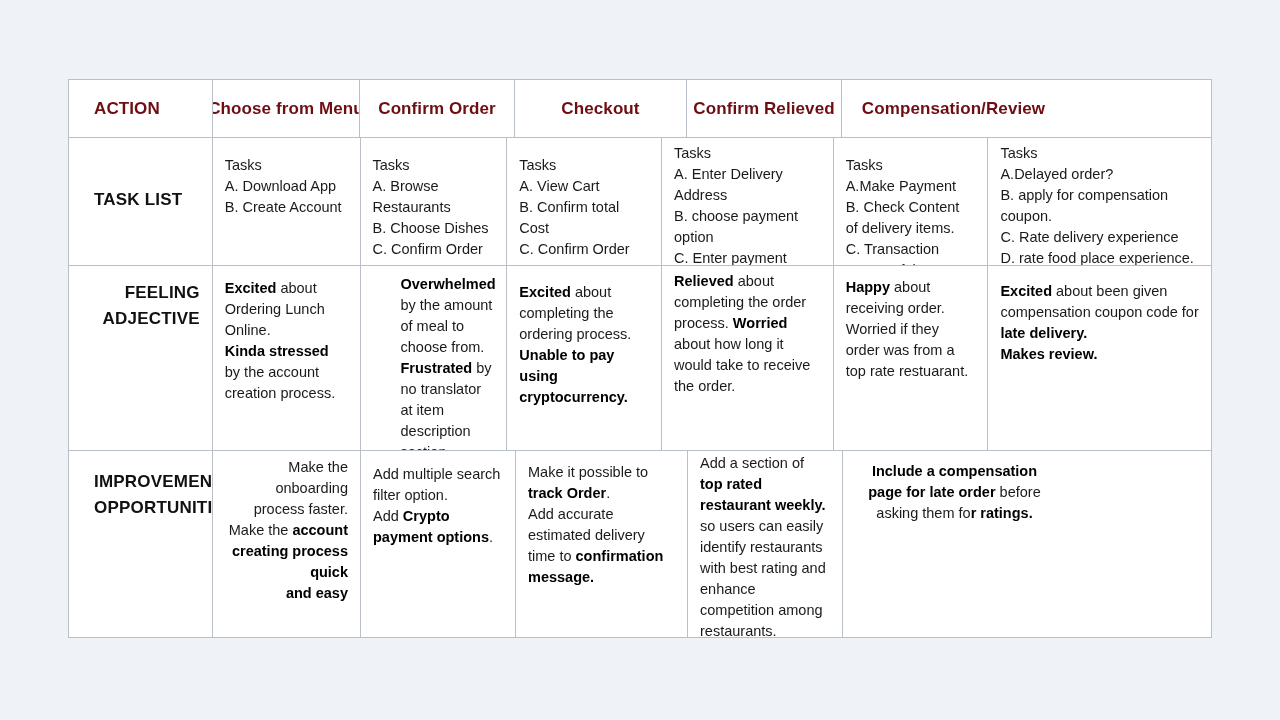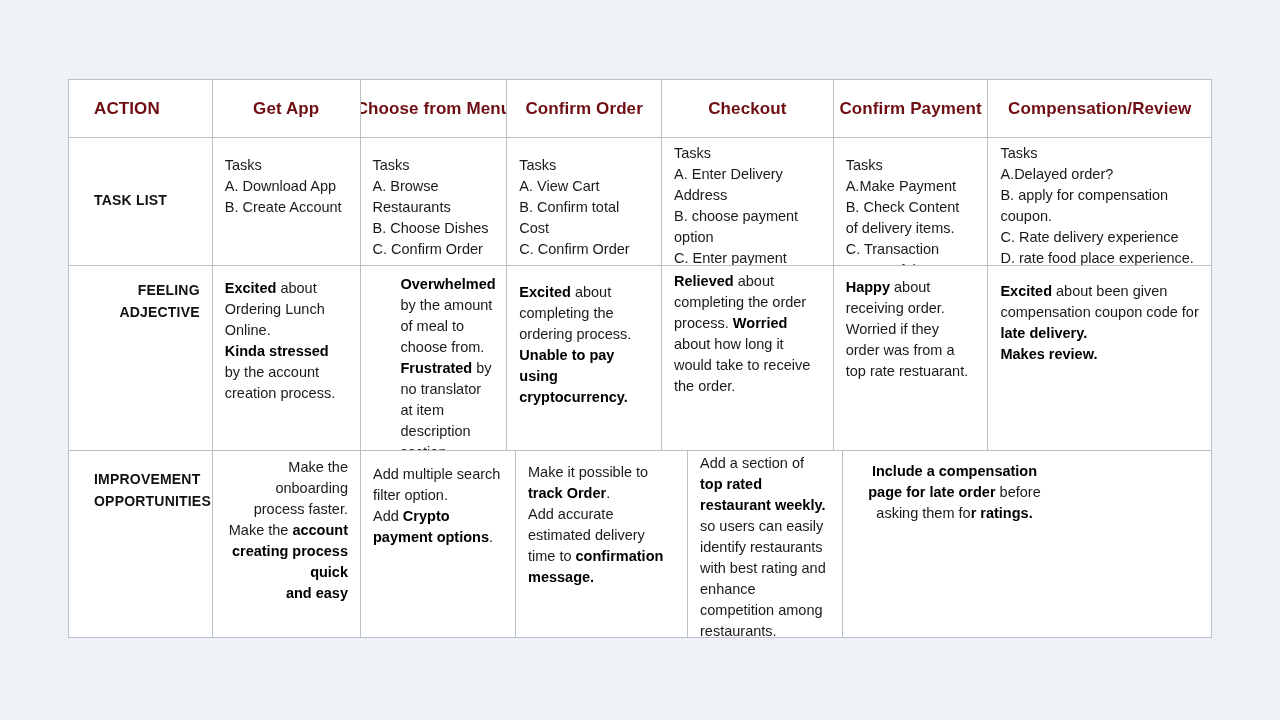--- a/index.html
+++ b/index.html
@@ -75,21 +75,21 @@
     color: #6e0d12;
     font-weight: 700;
     font-size: 17px;
     letter-spacing: 0.1px;
     white-space: nowrap;
   }
 
   
   .row-label {
     font-weight: 700;
-    font-size: 14px;
+    font-size: 17px;
     color: #111111;
     letter-spacing: 0.2px;
     line-height: 1.55;
   }
   .task-row .c0 { display: flex; align-items: center; padding-left: 25px; }
   .feeling-row .c0 { padding-left: 25px; padding-top: 14px; text-align: right; }
   .improve-row .c0 { padding-left: 25px; padding-top: 18px; }
 
   .body-text {
     font-size: 14.5px;
@@ -127,34 +127,31 @@
 </style>
 </head>
 <body>
 
 <div class="journey-table">
 
   <div class="row header-row">
     <div class="cell c0">
       <span class="header-label">ACTION</span>
     </div>
-    <div class="cell c1">
-      <span class="header-label">Get App</span>
-    </div>
     <div class="cell c2">
       <span class="header-label">Choose from Menu</span>
     </div>
     <div class="cell c3">
       <span class="header-label">Confirm Order</span>
     </div>
     <div class="cell c4">
       <span class="header-label">Checkout</span>
     </div>
     <div class="cell c5">
-      <span class="header-label">Confirm Payment</span>
+      <span class="header-label">Confirm Relieved</span>
     </div>
     <div class="cell c6">
       <span class="header-label">Compensation/Review</span>
     </div>
   </div>
 
   <div class="row task-row">
     <div class="cell c0">
       <span class="row-label">TASK LIST</span>
     </div>

